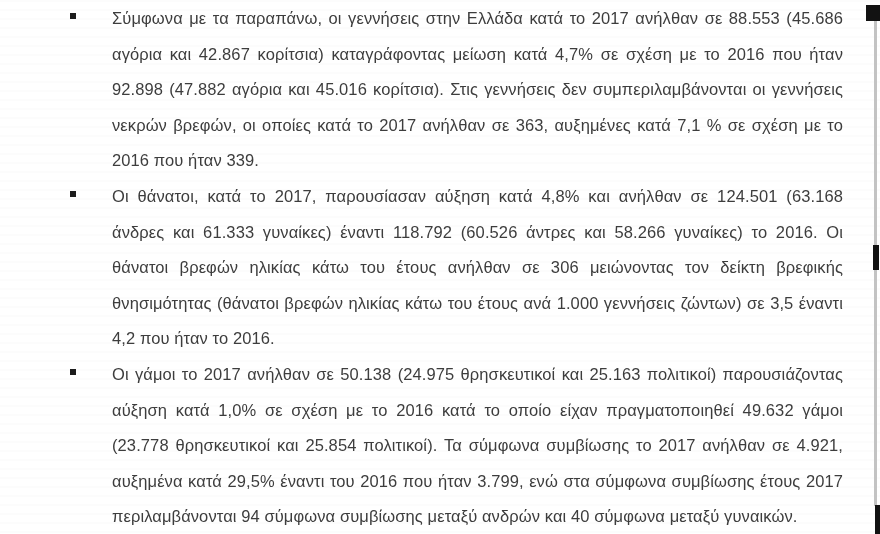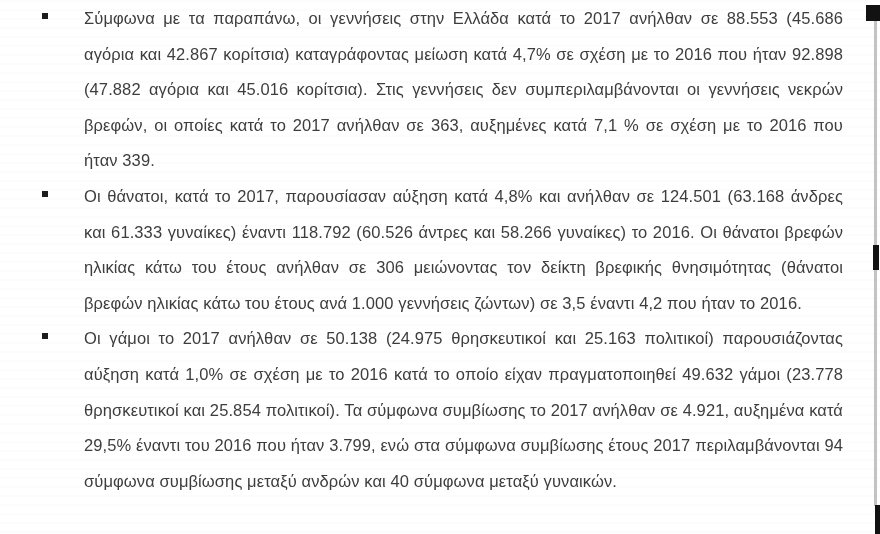--- a/index.html
+++ b/index.html
@@ -22,21 +22,21 @@
         rgba(0,0,0,0.012) 0px,
         rgba(0,0,0,0.012) 2px,
         rgba(255,255,255,0) 2px,
         rgba(255,255,255,0) 9px
       ),
       #ffffff;
   }
   ul.bullet-list {
     list-style: none;
     margin: 0;
-    padding: 1px 37px 0 84px; 
+    padding: 1px 37px 0 112px; 
   }
   li.bullet-item {
     position: relative;
     text-align: justify;
     font-size: 16.5px;
     line-height: 35.6px;
     letter-spacing: 0.1px;
     margin: 0;
     padding: 0;
   }

